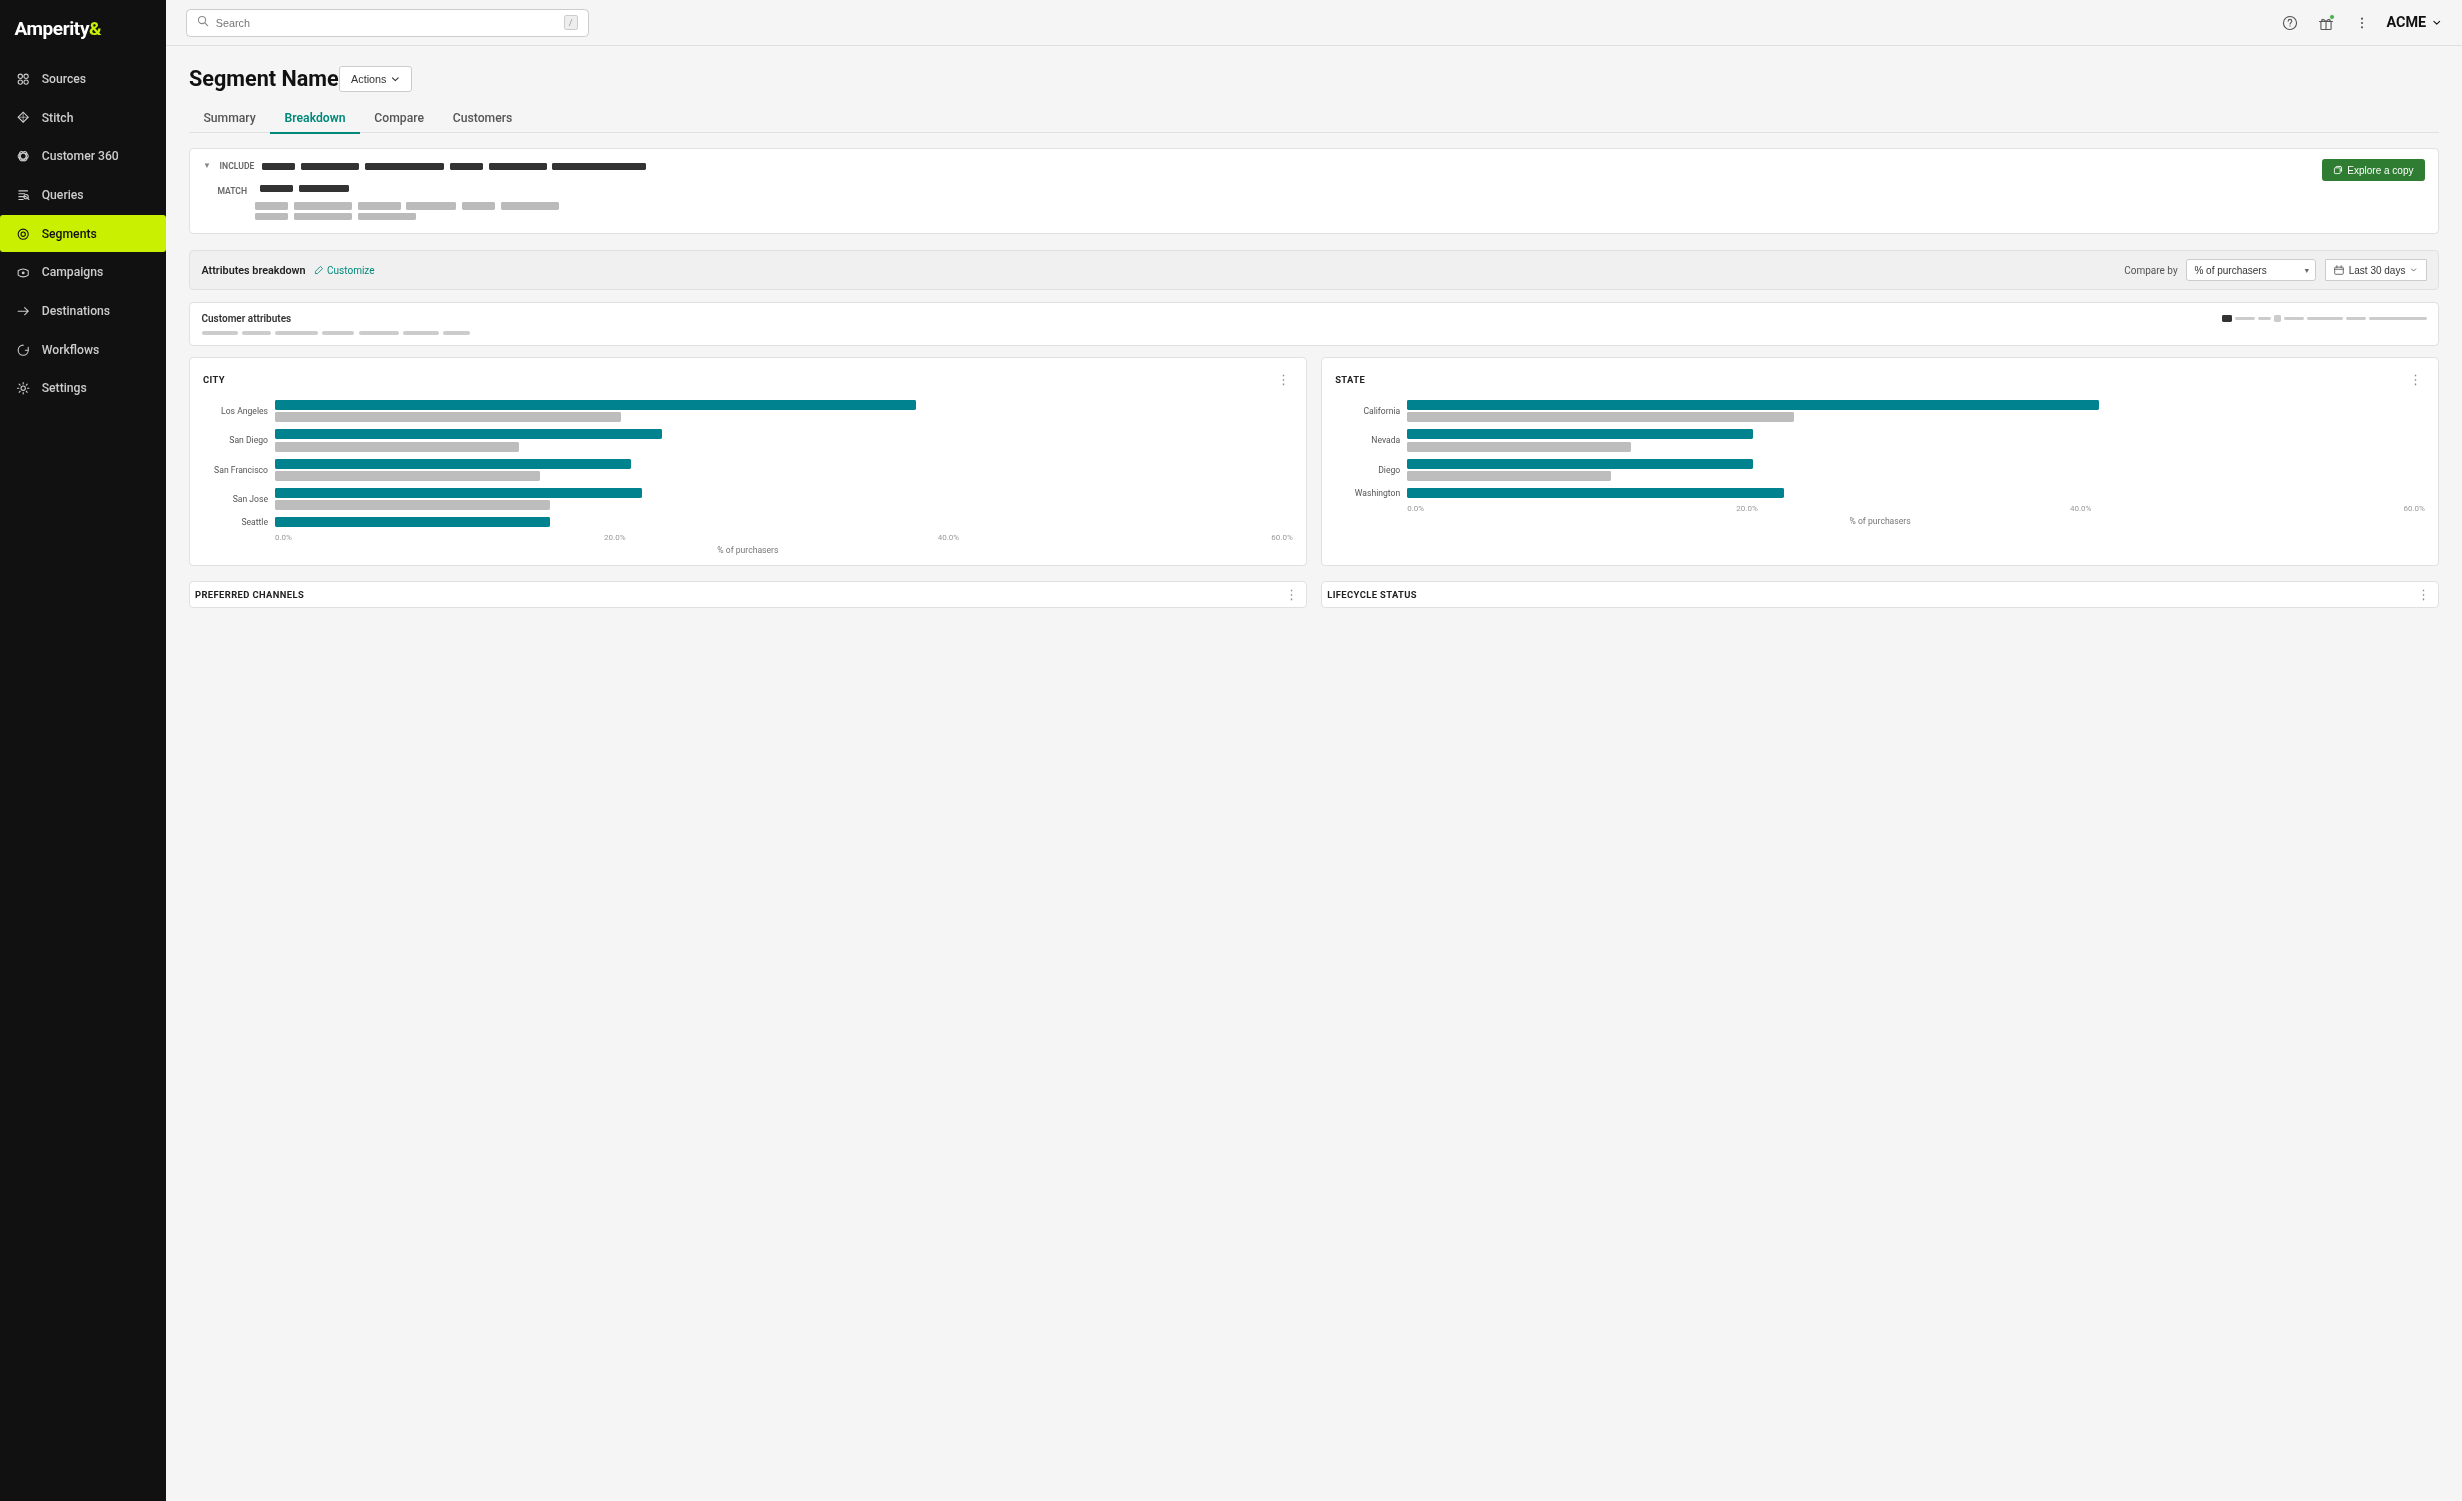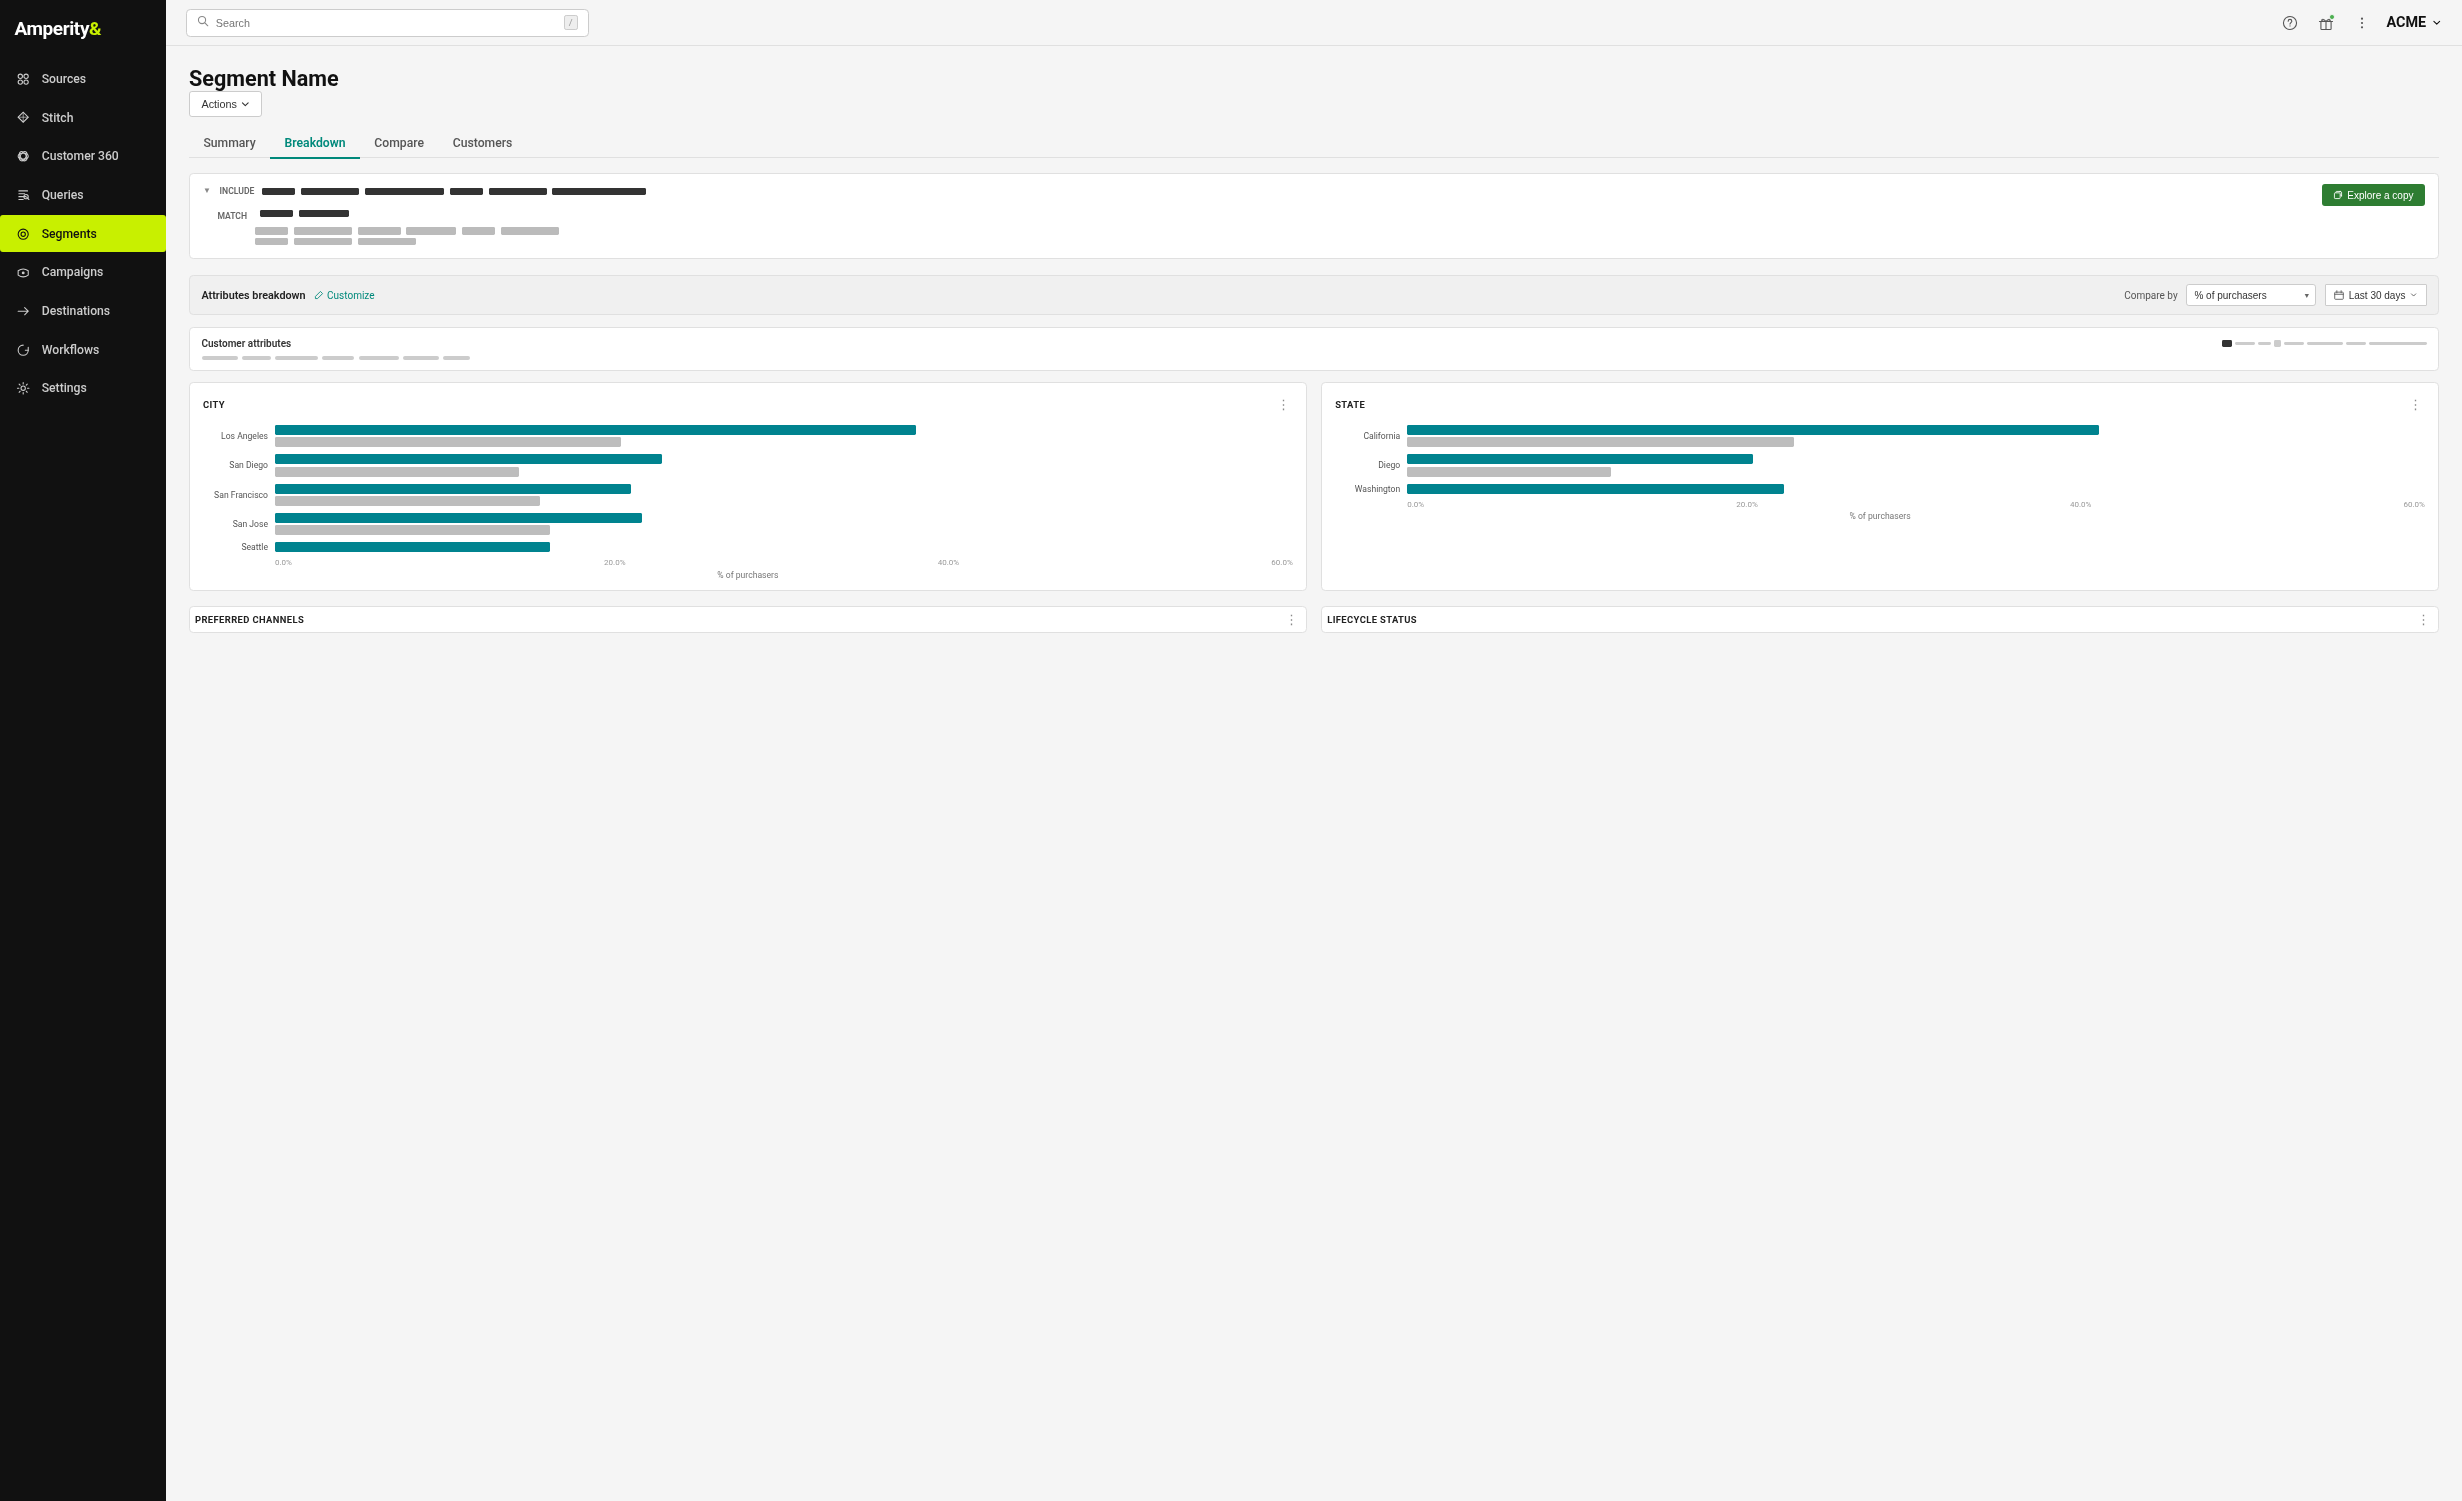--- a/index.html
+++ b/index.html
@@ -127,23 +127,22 @@
     .page-content {
       flex: 1;
       overflow-y: auto;
       padding: 20px 23px;
     }
 
     
     .page-header {
       display: flex;
       align-items: flex-start;
-      justify-content: flex-end;
+      justify-content: flex-start;
       margin-bottom: 11.5px;
-      flex-direction: column;
     }
     .page-title {
       font-size: 21.6px;
       font-weight: 700;
       color: #111;
     }
     .actions-btn {
       border: 0.7px solid #ccc;
       background: #fff;
       border-radius: 2.9px;
@@ -670,20 +669,27 @@
 
           <div class="bar-row">
             <span class="bar-label">California</span>
             <div class="bars-wrap">
               <div class="bar bar-teal" style="width:68%;"></div>
               <div class="bar bar-gray" style="width:38%;"></div>
             </div>
           </div>
 
 
+          <div class="bar-row">
+            <span class="bar-label">Nevada</span>
+            <div class="bars-wrap">
+              <div class="bar bar-teal" style="width:34%;"></div>
+              <div class="bar bar-gray" style="width:22%;"></div>
+            </div>
+          </div>
 
           <div class="bar-row">
             <span class="bar-label">Diego</span>
             <div class="bars-wrap">
               <div class="bar bar-teal" style="width:34%;"></div>
               <div class="bar bar-gray" style="width:20%;"></div>
             </div>
           </div>
 
           <div class="bar-row">

